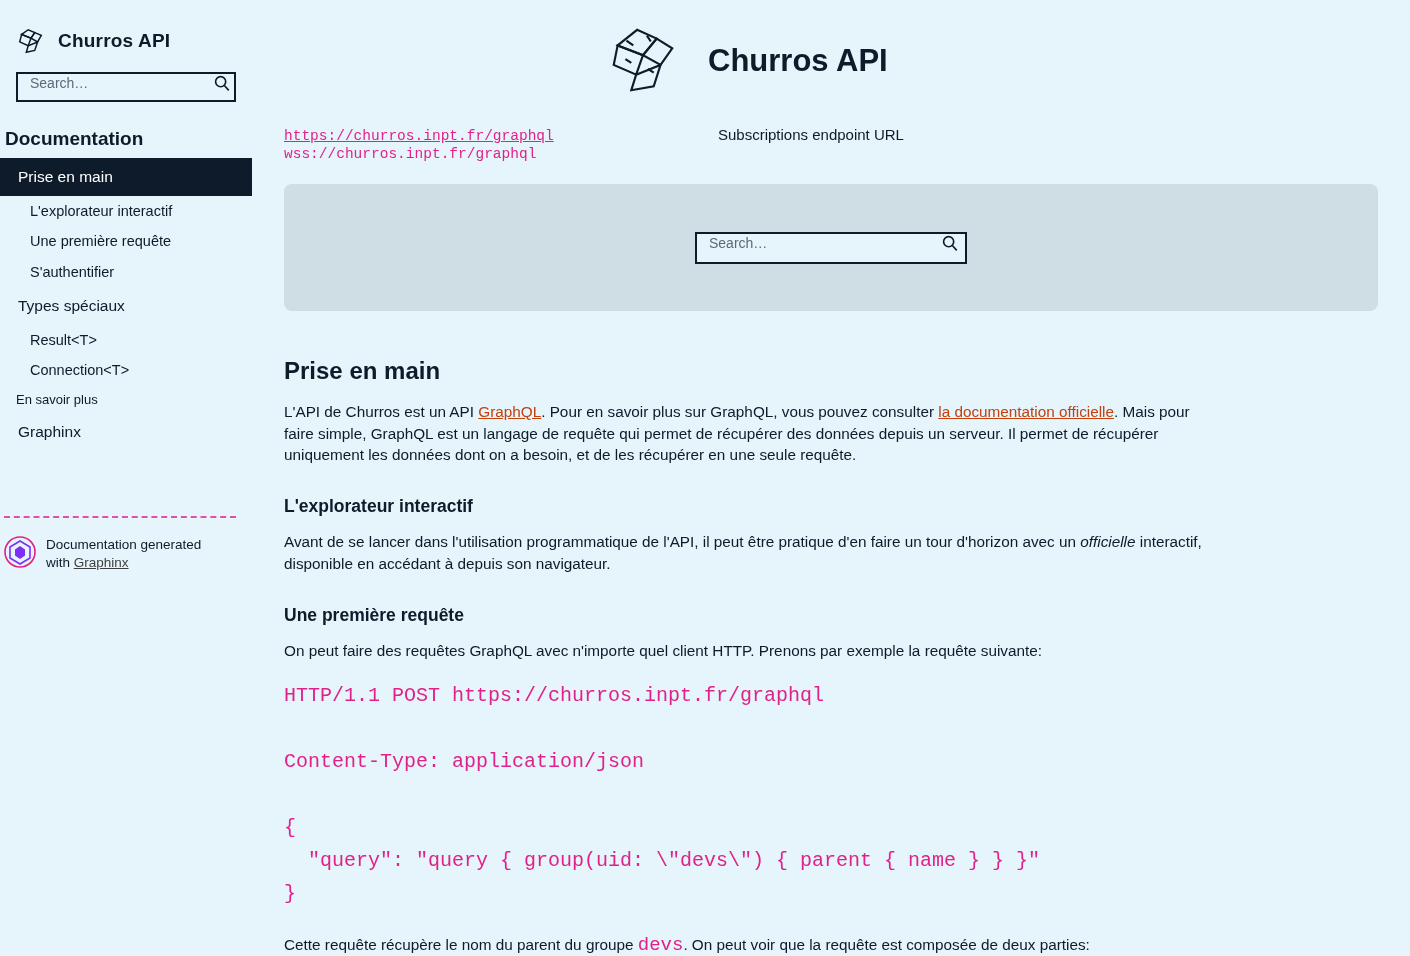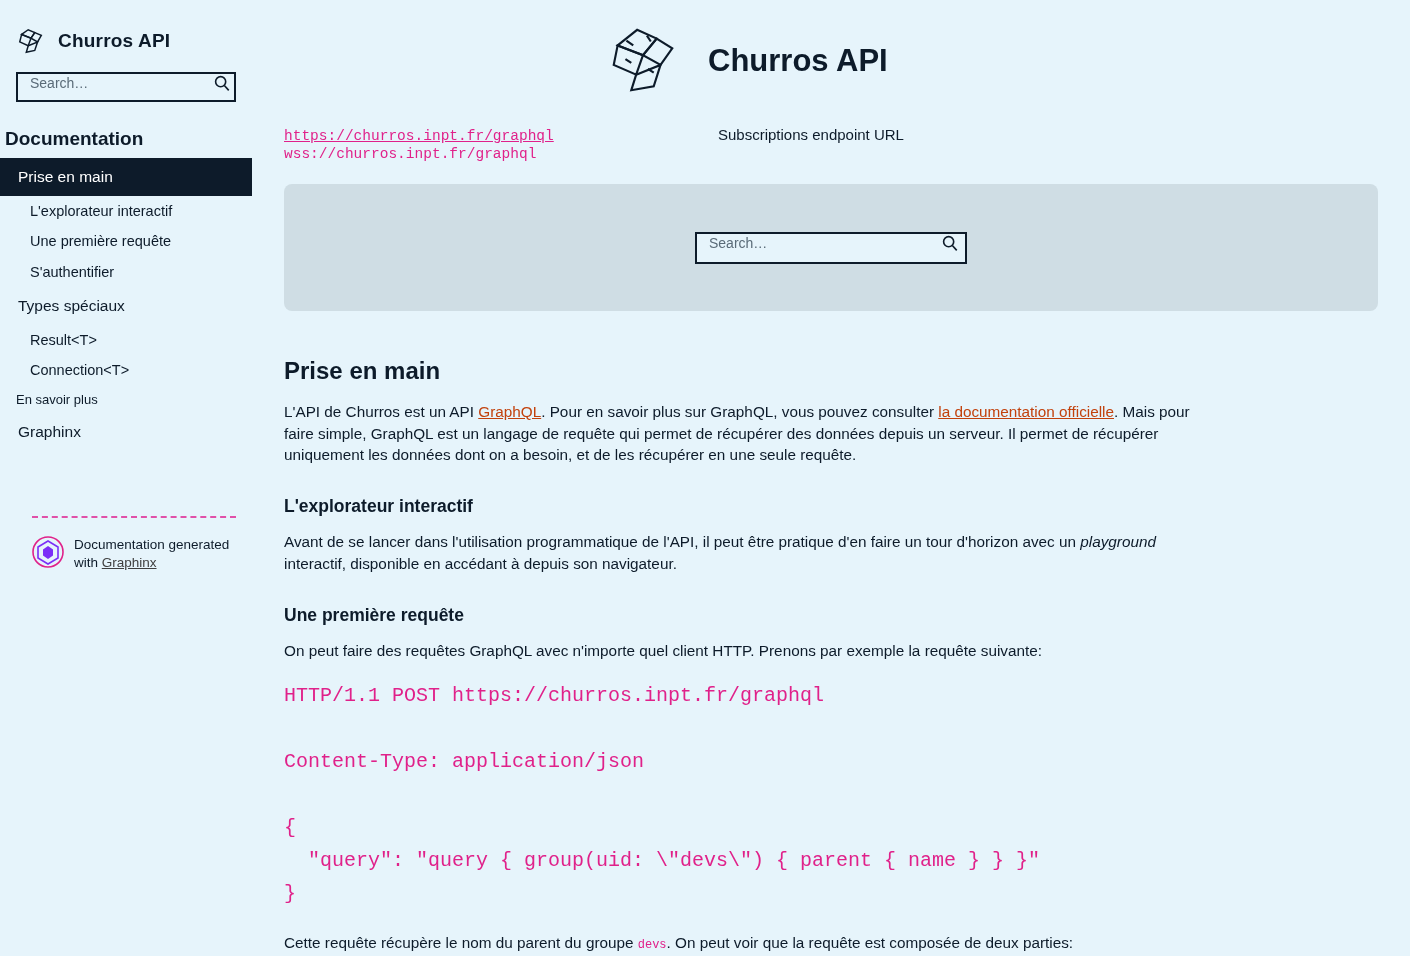--- a/index.html
+++ b/index.html
@@ -49,21 +49,21 @@
     font-size: 15px; color: #0d1b2a; text-decoration: none;
   }
   .nav-lvl1 { padding: 11px 16px 11px 18px; font-size: 15.5px; }
   .nav-lvl2 { padding: 8px 16px 8px 30px; font-size: 14.5px; }
   .nav-lvl3 { padding: 7px 16px 7px 16px; font-size: 13px; }
   .nav-item.active {
     background: #0d1b2a; color: #ffffff; font-weight: 500;
   }
 
   .sidebar-footer {
-    position: absolute; left: 32px; right: 16px; top: 516px;
+    position: absolute; left: 4px; right: 16px; top: 516px;
   }
   .dashed {
     border-top: 2px dashed #e050a8; height: 0; margin-bottom: 18px;
   }
   .gen {
     display: flex; gap: 10px; align-items: flex-start;
     font-size: 13.5px; line-height: 1.35; color: #0d1b2a;
   }
   .gen a { color: #404040; }
   .graphinx-badge {
@@ -119,21 +119,21 @@
   em { font-style: italic; }
 
   pre.code {
     font-family: "Liberation Mono", monospace;
     font-size: 20px; color: #e0218a;
     margin: 18px 0 0 0; line-height: 1.65;
     white-space: pre;
   }
   code.inline {
     font-family: "Liberation Mono", monospace;
-    font-size: 12px; color: #e0218a;
+    font-size: 19px; color: #e0218a;
   }
 </style>
 </head>
 <body>
 
 <div id="sidebar">
 
   <div class="brand">
     <span class="brand-logo">
       <svg viewBox="0 0 32 32" width="30" height="30">
@@ -228,21 +228,21 @@
         </span>
       </div>
     </div>
 
     <h2 class="section">Prise en main</h2>
 
     <p class="body"><span>L'API de Churros est un API </span><a href="#">GraphQL</a><span>. Pour en savoir plus sur GraphQL, vous pouvez consulter </span><a href="#">la documentation officielle</a><span>. Mais pour faire simple, GraphQL est un langage de requête qui permet de récupérer des données depuis un serveur. Il permet de récupérer uniquement les données dont on a besoin, et de les récupérer en une seule requête.</span></p>
 
     <h3 class="sub">L'explorateur interactif</h3>
 
-    <p class="body"><span>Avant de se lancer dans l'utilisation programmatique de l'API, il peut être pratique d'en faire un tour d'horizon avec un </span><em>playground</em><span> interactif, disponible en accédant à depuis son navigateur.</span></p>
+    <p class="body"><span>Avant de se lancer dans l'utilisation programmatique de l'API, il peut être pratique d'en faire un tour d'horizon avec un </span><em>officielle</em><span> interactif, disponible en accédant à depuis son navigateur.</span></p>
 
     <h3 class="sub">Une première requête</h3>
 
     <p class="body">On peut faire des requêtes GraphQL avec n'importe quel client HTTP. Prenons par exemple la requête suivante:</p>
 
     <pre class="code">HTTP/1.1 POST https://churros.inpt.fr/graphql
 
 Content-Type: application/json
 
 {

